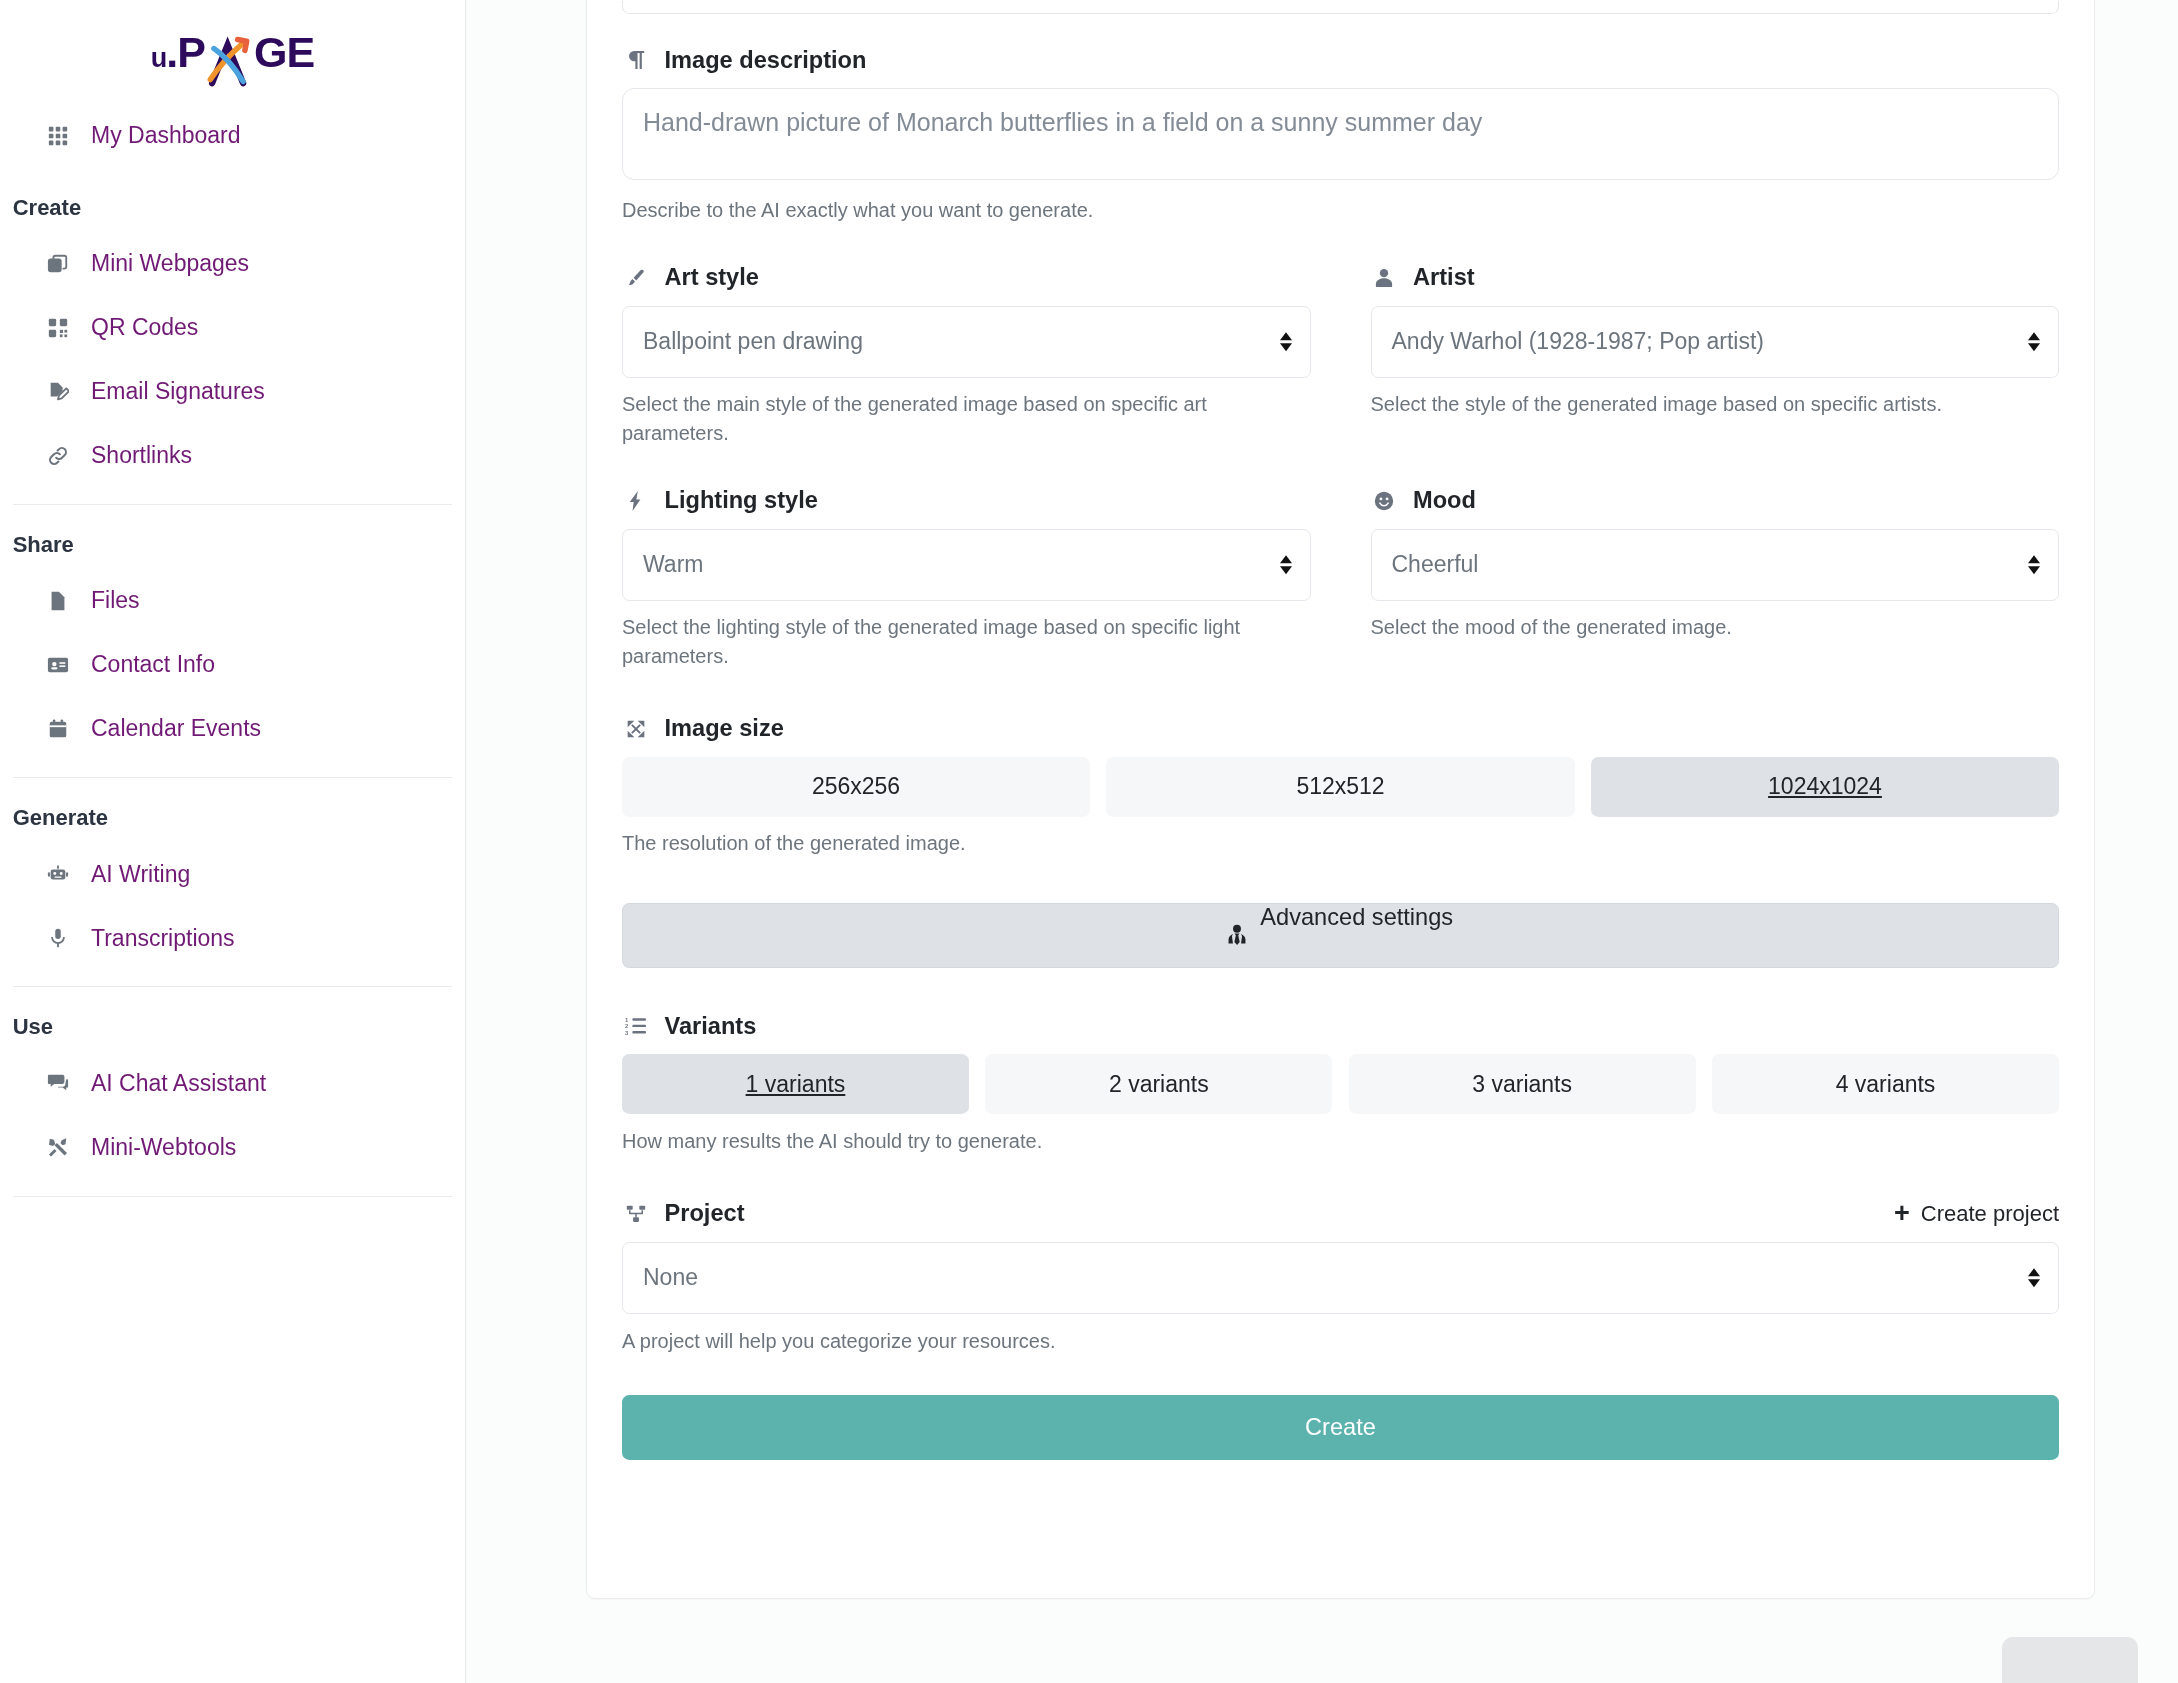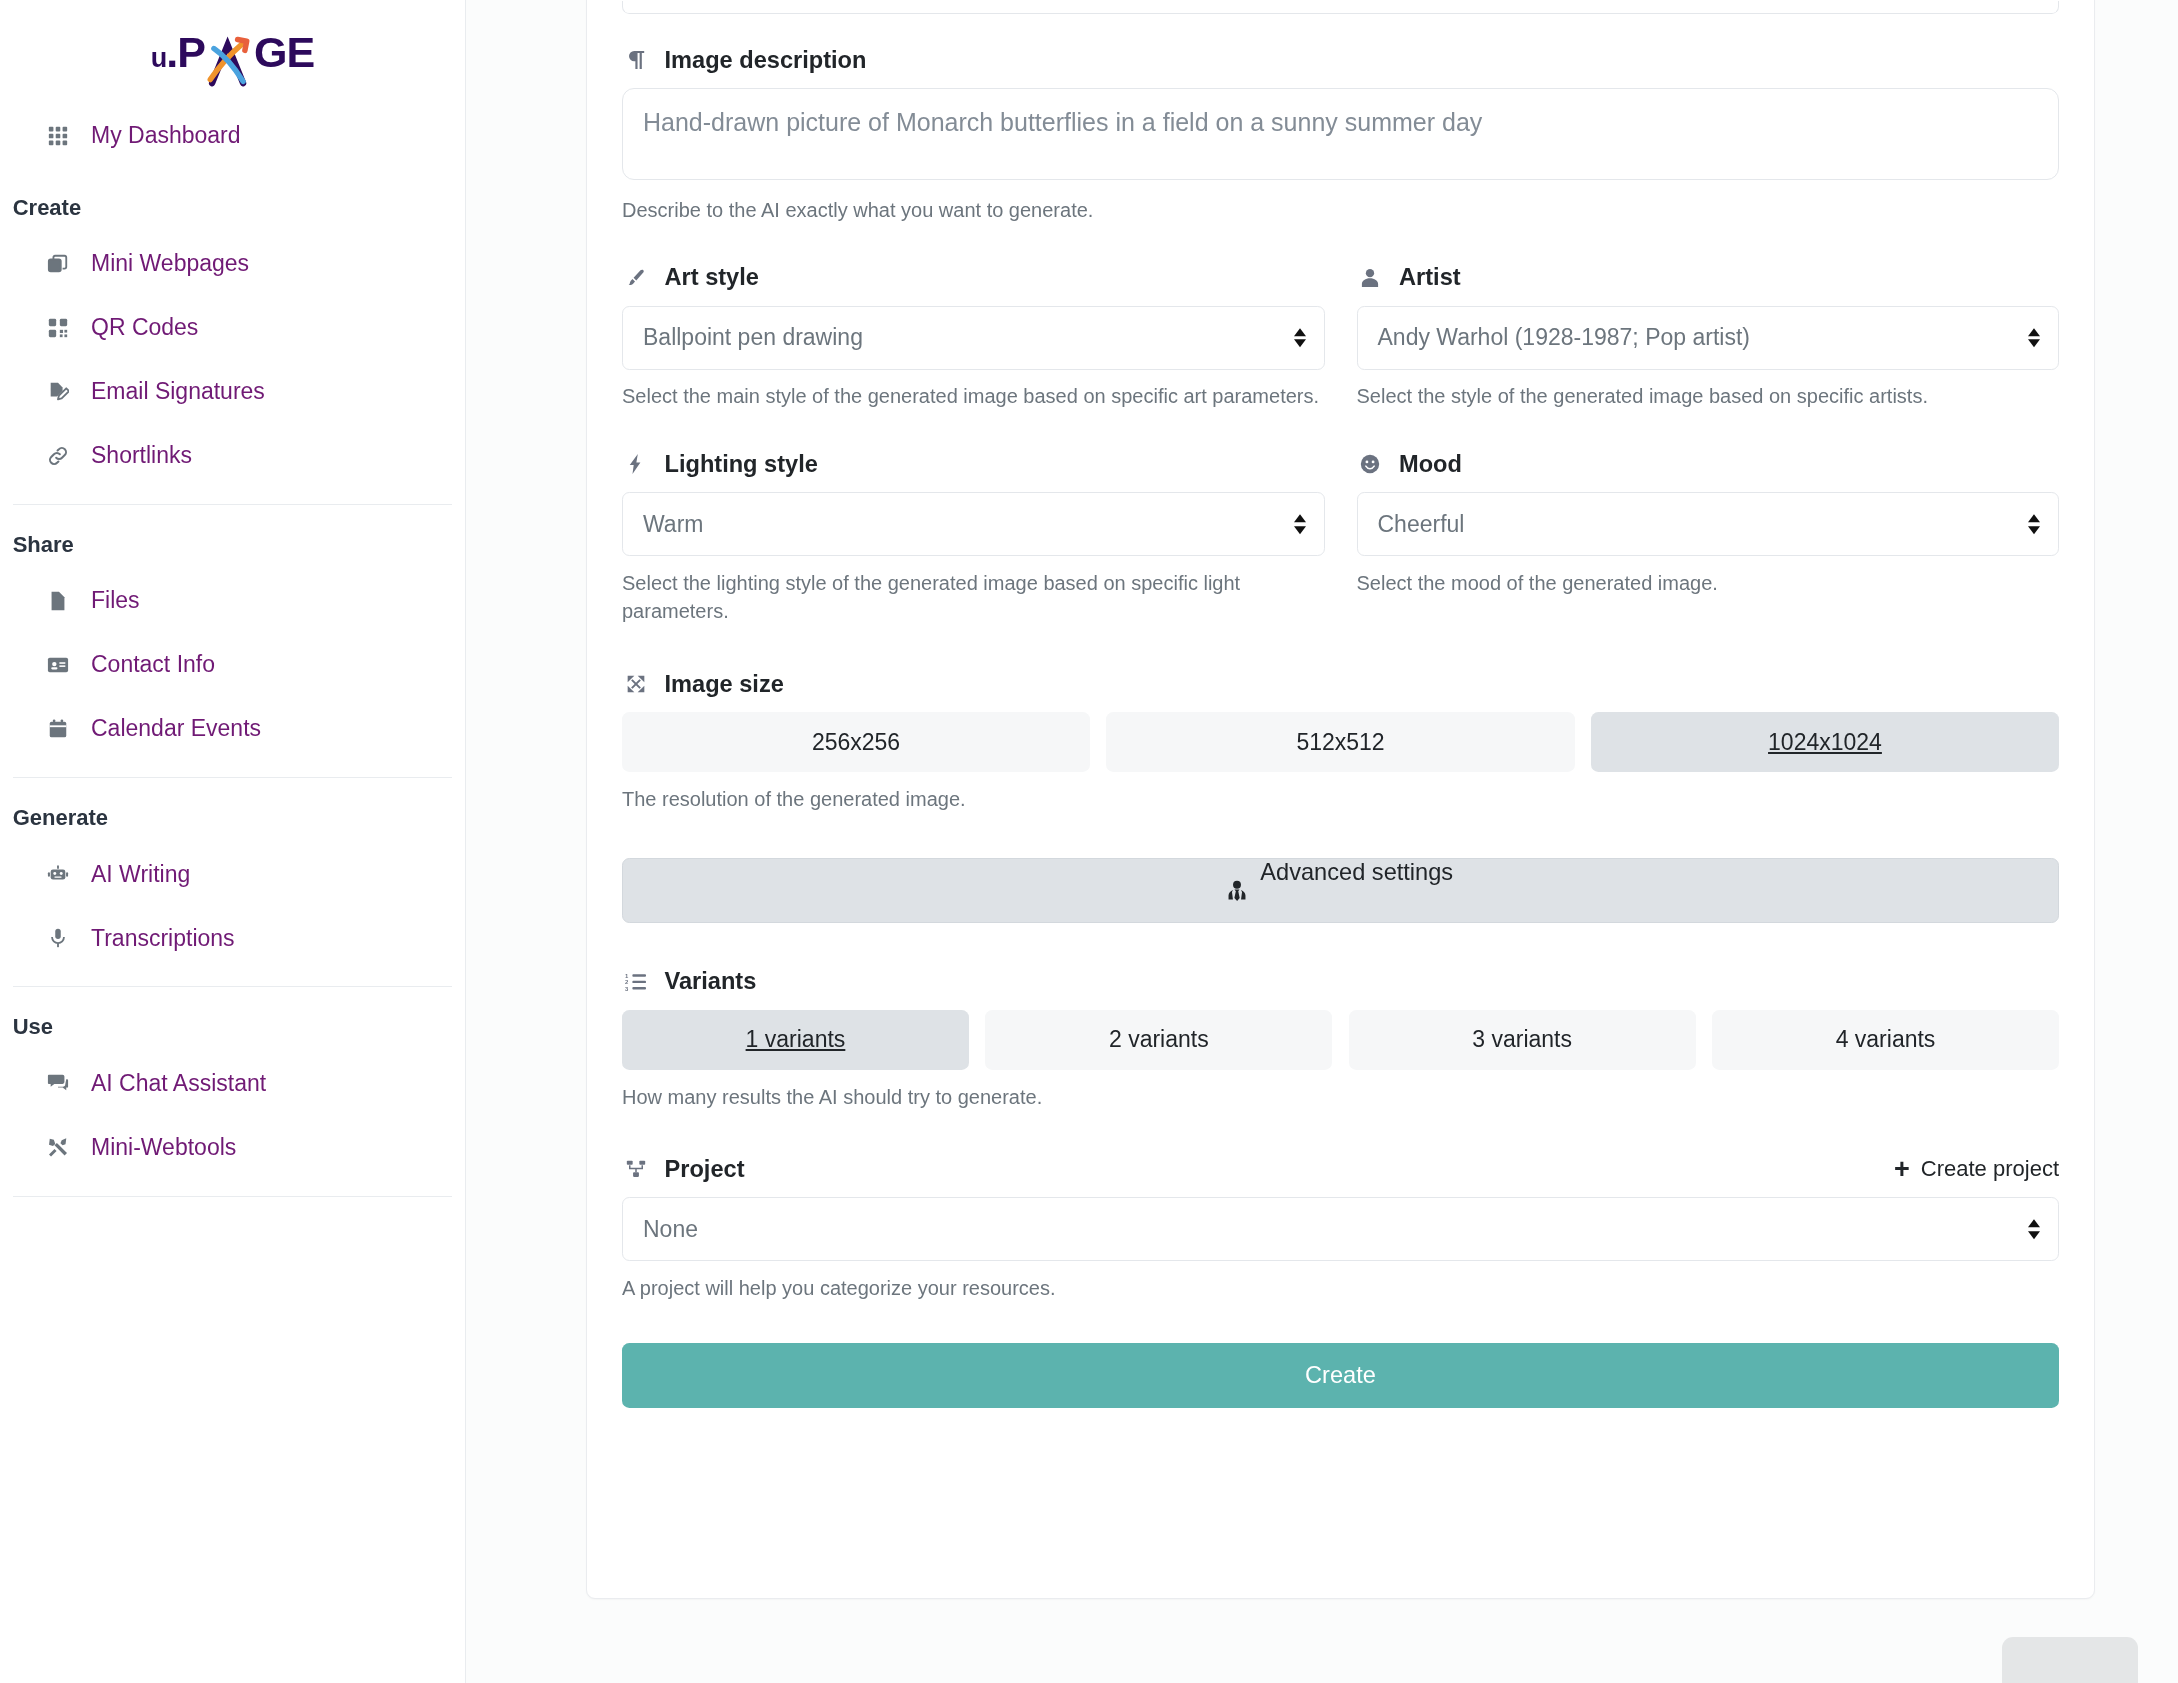--- a/index.html
+++ b/index.html
@@ -102,26 +102,26 @@
   }
   .textarea::placeholder { color: #838c96; }
 
   .cut-input {
     width: 100%; height: 12.7px;
     border: 0.9px solid #e4e7eb; border-top: none;
     border-radius: 0 0 7.3px 7.3px; background: #fff;
     margin-bottom: 33px;
   }
 
-  .row2 { display: flex; gap: 32px; margin-top: 40px; }
+  .row2 { display: flex; gap: 60px; margin-top: 40px; }
   .col { flex: 1 1 0; min-width: 0; }
 
   .select {
     position: relative;
-    width: 100%; height: 64px;
+    width: 100%; height: 72px;
     border: 0.9px solid #e4e7eb; border-radius: 7.3px;
     background: #fff;
     display: flex; align-items: center;
     padding: 0 49px 0 20px;
     font-size: 23px; color: #6c757d;
     cursor: pointer;
   }
   .select .caret {
     position: absolute; right: 18px; top: 50%;
     transform: translateY(-50%);

